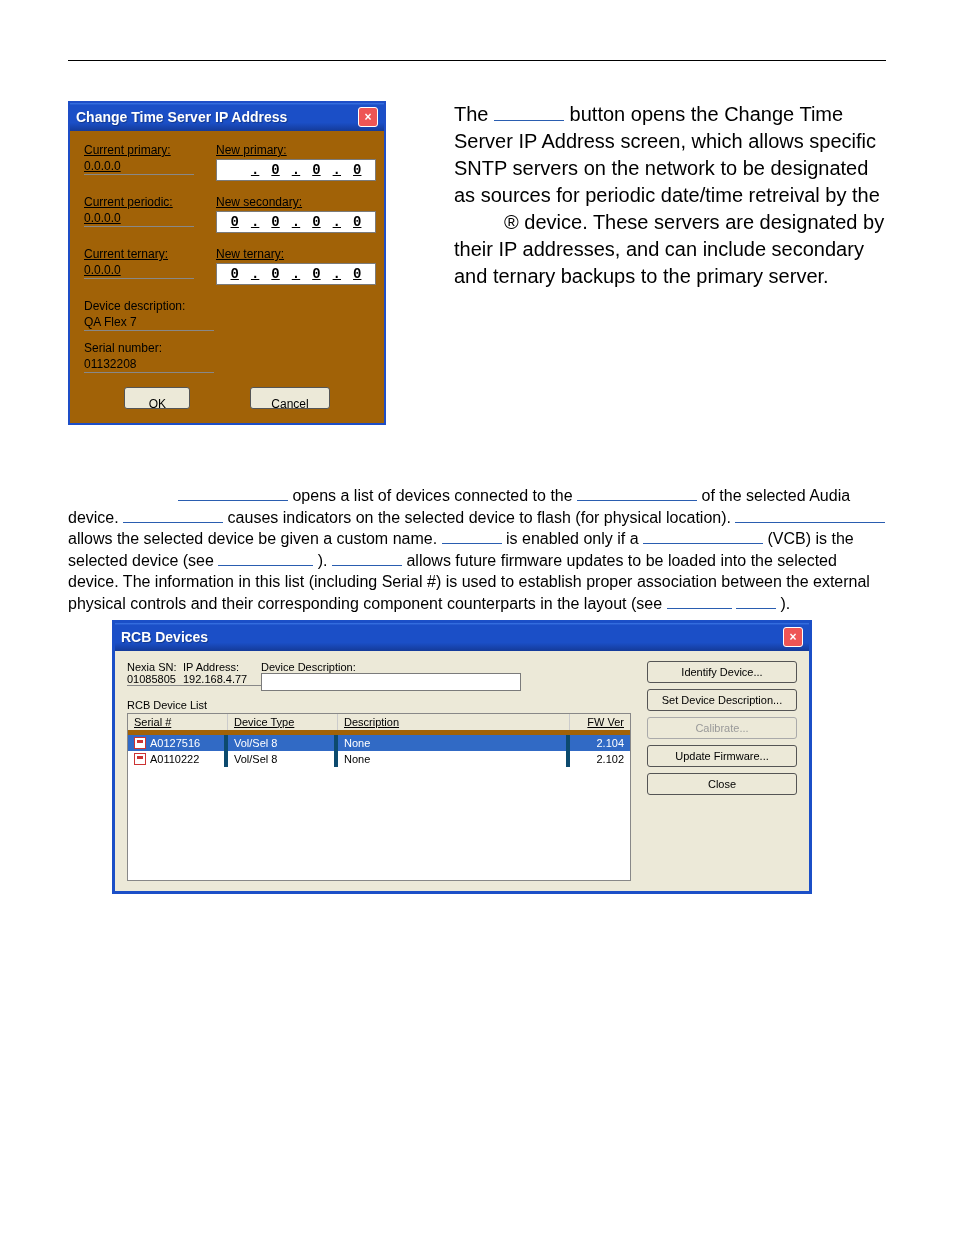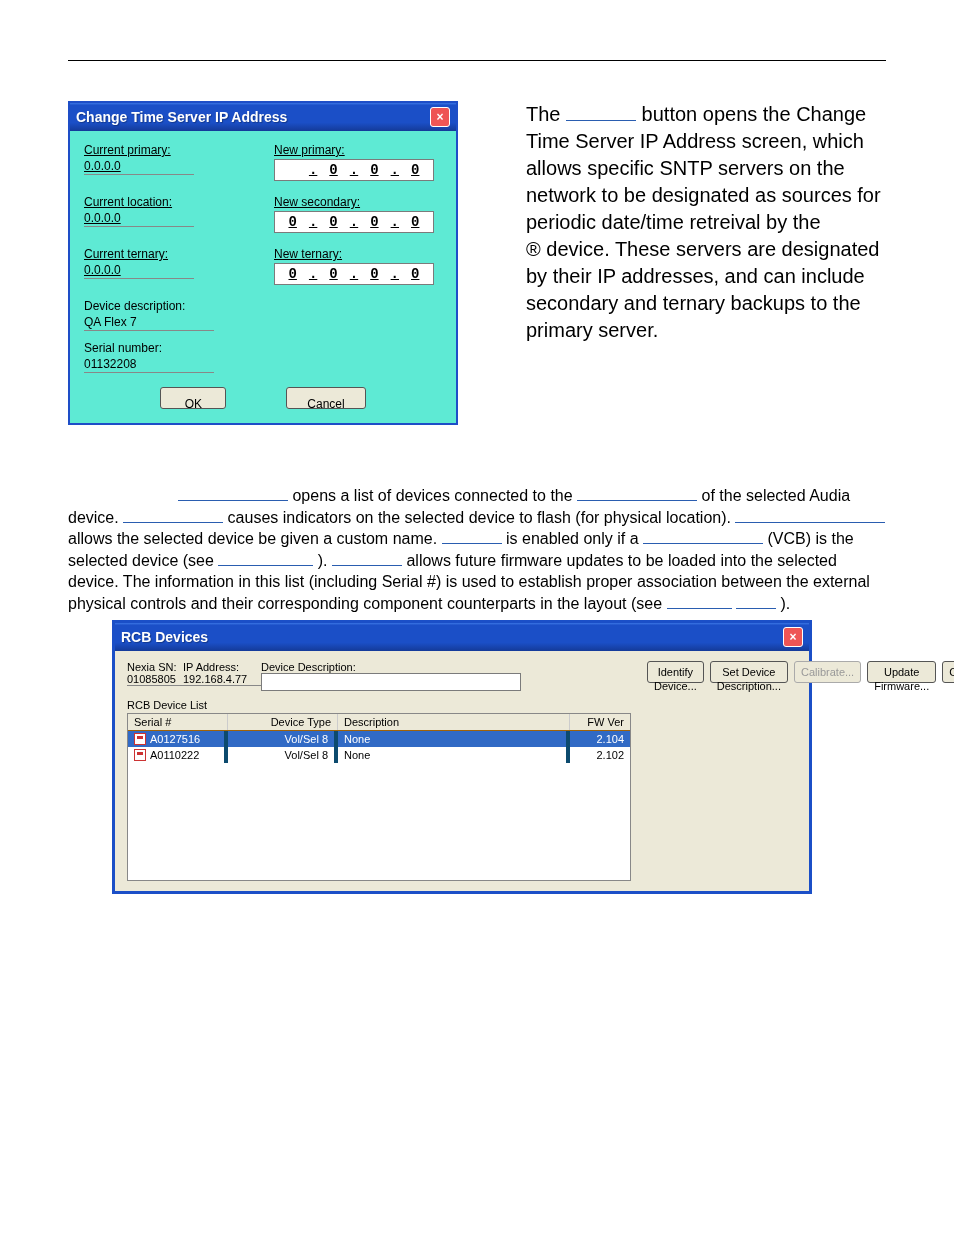--- a/index.html
+++ b/index.html
@@ -20,23 +20,23 @@
     border-top: 1px solid #000;
     margin-bottom: 40px;
   }
   
   .section1 {
     display: flex;
     gap: 20px;
     margin-bottom: 60px;
   }
   .dialog1 {
-    width: 390px;
+    width: 318px;
     border: 2px solid #1e4ec7;
-    background: #5eead4;
+    background: #a16207;
     font-family: Tahoma, Arial, sans-serif;
     font-size: 12px;
   }
   .titlebar {
     background: linear-gradient(to bottom, #3a74e4 0%, #1b4fc7 8%, #1b4fc7 70%, #143a99 100%);
     color: #fff;
     display: flex;
     align-items: center;
     justify-content: space-between;
     padding: 4px 6px;
@@ -147,21 +147,21 @@
     font-family: Tahoma, Arial, sans-serif;
     font-size: 12px;
     margin-left: 44px;
   }
   .d2-body {
     padding: 10px 12px 10px 12px;
     display: flex;
     gap: 16px;
   }
   .d2-left { flex: 1; }
-  .d2-right { width: 150px; display: flex; flex-direction: row; gap: 6px; }
+  .d2-right { width: 150px; display: flex; flex-direction: column; gap: 6px; }
   .d2-top {
     display: flex;
     margin-bottom: 8px;
   }
   .d2-field-label { font-size: 11px; }
   .d2-field-val { font-size: 11px; border-bottom: 1px solid #888; min-width: 56px; }
   .d2-desc-input {
     display: inline-block;
     border: 1px solid #7b7b7b;
     background: #fff;
@@ -174,32 +174,33 @@
   .d2-table {
     border: 1px solid #888;
     background: #fff;
     height: 168px;
     display: flex;
     flex-direction: column;
   }
   .d2-thead {
     display: flex;
     background: #1d4ed8;
-    border-bottom: 1px solid #a16207;
+    border-bottom: 5px solid #a16207;
+    text-decoration: underline;
   }
   .d2-th, .d2-td {
     font-size: 11px;
     padding: 2px 6px;
     border-right: 1px solid #ccc;
     overflow: hidden;
     white-space: nowrap;
   }
   .d2-th { background: #ece9d8; }
   .c-serial { width: 100px; }
-  .c-type   { width: 110px; text-align: right; }
+  .c-type   { width: 110px; text-align: left; }
   .c-desc   { flex: 1; }
   .c-fw     { width: 60px; text-align: right; border-right: none; }
   .d2-row { display: flex; }
   .d2-row.sel .d2-td { background: #316ac5; color: #fff; }
   .d2-row .d2-td { border-right: 4px solid #0c4a6e; }
   .d2-row .d2-td.c-fw { border-right: none; }
   .row-icon {
     display: inline-block;
     width: 12px; height: 12px;
     background: #fff;
@@ -253,21 +254,21 @@
               <span class="oct">0</span>
                 <span class="dot">.</span>
               <span class="oct">0</span>
                 <span class="dot">.</span>
               <span class="oct">0</span>
             </div>
           </div>
         </div>
         <div class="dlg-row">
           <div class="dlg-col">
-            <div class="dlg-label">Current location:</div>
+            <div class="dlg-label">Current periodic:</div>
             <div class="dlg-static">0.0.0.0</div>
           </div>
           <div class="dlg-col">
             <div class="dlg-label">New secondary:</div>
             <div class="ip-box">
               <span class="oct">0</span>
                 <span class="dot">.</span>
               <span class="oct">0</span>
                 <span class="dot">.</span>
               <span class="oct">0</span>

